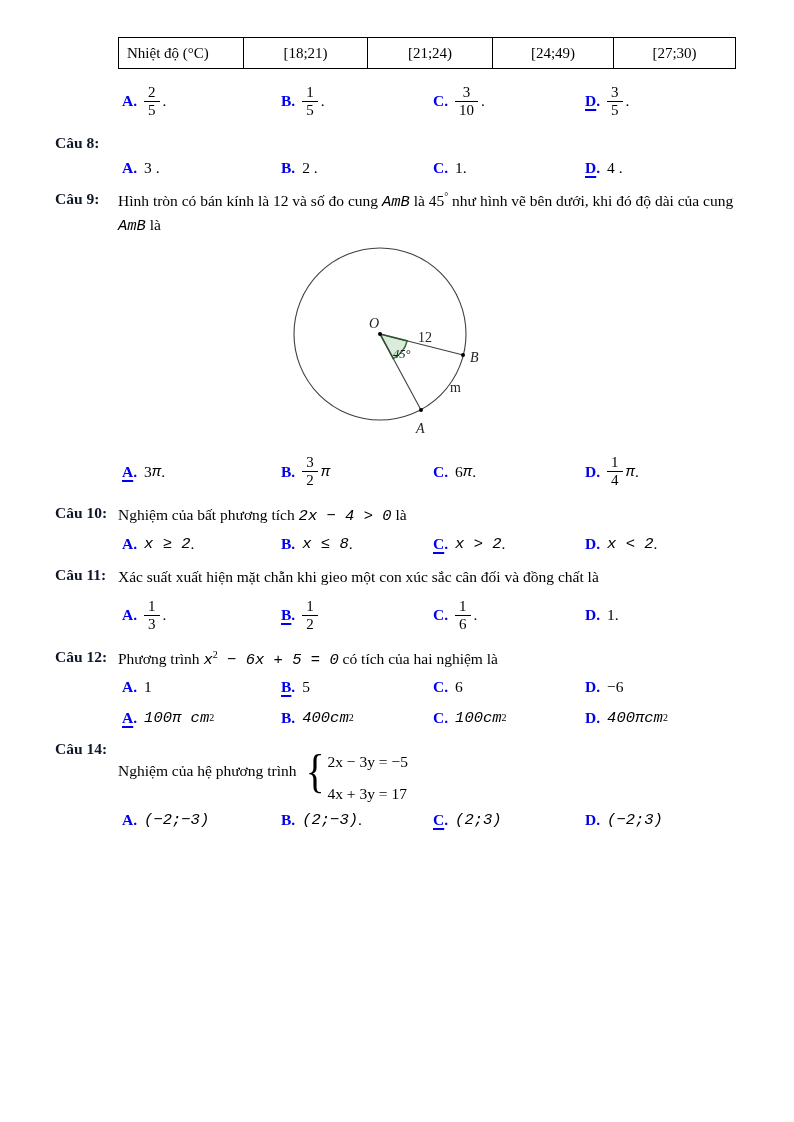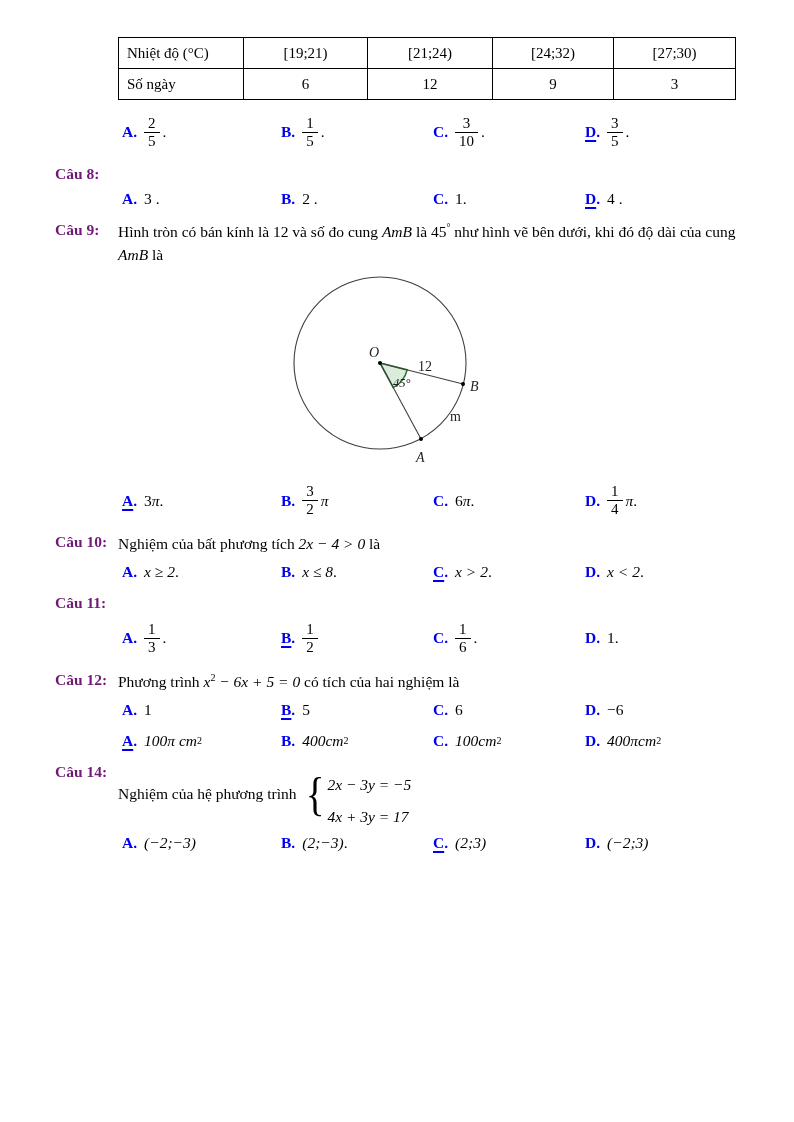--- a/index.html
+++ b/index.html
@@ -31,38 +31,38 @@
   }
   table.freq td.rowhead{
     text-align:left;
     padding-left:8px;
   }
   
   #questions{margin-top:4px;}
   .question{margin-top:13px;}
   .q-line{display:flex;padding-left:55px;box-sizing:border-box;padding-right:42px;}
   .q-label{
-    color:#701a75;
+    color:#0f172a;
     font-weight:bold;
     flex:0 0 63px;
     white-space:nowrap;
   }
   .q-text{flex:1;line-height:1.48;}
   .opts{
     margin-left:122px;
     margin-top:7px;
     display:grid;
     grid-template-columns:159px 152px 152px auto;
     align-items:center;
   }
   .opt{display:flex;align-items:center;white-space:nowrap;}
   .opt-letter{color:#0000ee;font-weight:bold;margin-right:7px;}
   .opt-letter .ul{text-decoration:underline;text-underline-offset:3px;text-decoration-thickness:1.5px;}
   .txt{}
-  .math{font-style:italic;}
+  .math{font-style:italic;font-family:Liberation Mono, monospace;}
   sup{font-size:10px;line-height:0;}
   
   .frac{
     display:inline-block;
     vertical-align:middle;
     text-align:center;
     line-height:1.12;
     margin:2px 3px 2px 0;
     font-size:15px;
   }
@@ -71,21 +71,21 @@
   
   .sys{display:inline-flex;align-items:center;vertical-align:middle;margin-left:4px;}
   .sys .brace{
     font-size:46px;
     line-height:44px;
     font-weight:400;
     margin-right:1px;
     transform:scaleX(.85);
   }
   .sys .lines{display:flex;flex-direction:column;}
-  .sys .line{font-style:italic;line-height:21px;margin-top:11px;}
+  .sys .line{line-height:21px;margin-top:11px;}
   
   .figure{margin:8px 0 6px 290px;width:212px;}
   .figure text{font-family:"Liberation Serif",serif;font-size:14px;fill:#222;}
   .figure text.it{font-style:italic;}
   .figure text.small{font-size:12.5px;}
 </style>
 </head>
 <body>
 
 <div class="page">
@@ -94,31 +94,24 @@
     <colgroup>
       <col style="width:125px">
         <col style="width:124px">
         <col style="width:125px">
         <col style="width:121px">
         <col style="width:122px">
     </colgroup>
     <tbody>
       <tr>
         <td class="rowhead">Nhiệt độ (°C)</td>
-        <td>[19;21)</td>
+        <td>[18;21)</td>
         <td>[21;24)</td>
-        <td>[24;32)</td>
+        <td>[24;49)</td>
         <td>[27;30)</td>
-      </tr>
-      <tr>
-        <td class="rowhead">Số ngày</td>
-        <td>6</td>
-        <td>12</td>
-        <td>9</td>
-        <td>3</td>
       </tr>
     </tbody>
   </table>
 
   <div id="questions">
       <div class="question">
         <div class="opts">
           <div class="opt">
             <span class="opt-letter"><span>A</span>.</span>
             <span class="frac">
@@ -254,20 +247,21 @@
           <div class="opt">
             <span class="opt-letter"><span>D</span>.</span>
             <span class="math">x &lt; 2</span>
             <span class="txt">.</span>
           </div>
         </div>
       </div>
       <div class="question">
         <div class="q-line">
           <span class="q-label">Câu 11:</span>
+          <span class="q-text"><span class="txt">Xác suất xuất hiện mặt chẵn khi gieo một con xúc sắc cân đối và đồng chất là</span></span>
         </div>
         <div class="opts">
           <div class="opt">
             <span class="opt-letter"><span>A</span>.</span>
             <span class="frac">
               <span class="fn">1</span>
               <span class="fd">3</span>
             </span>
             <span class="txt"> .</span>
           </div>

